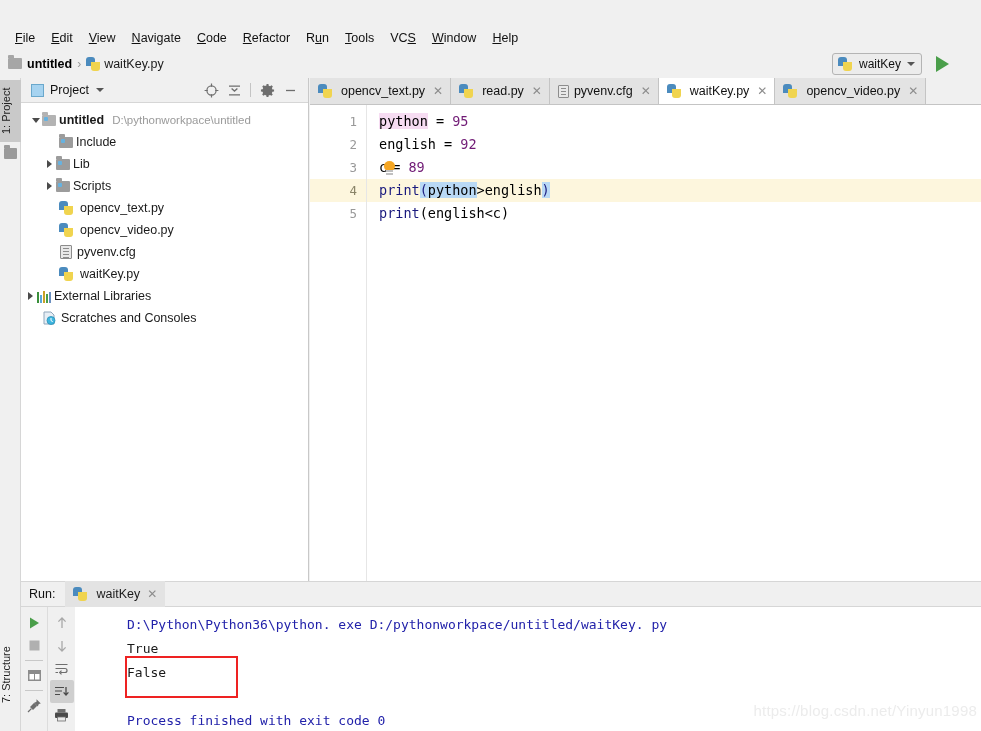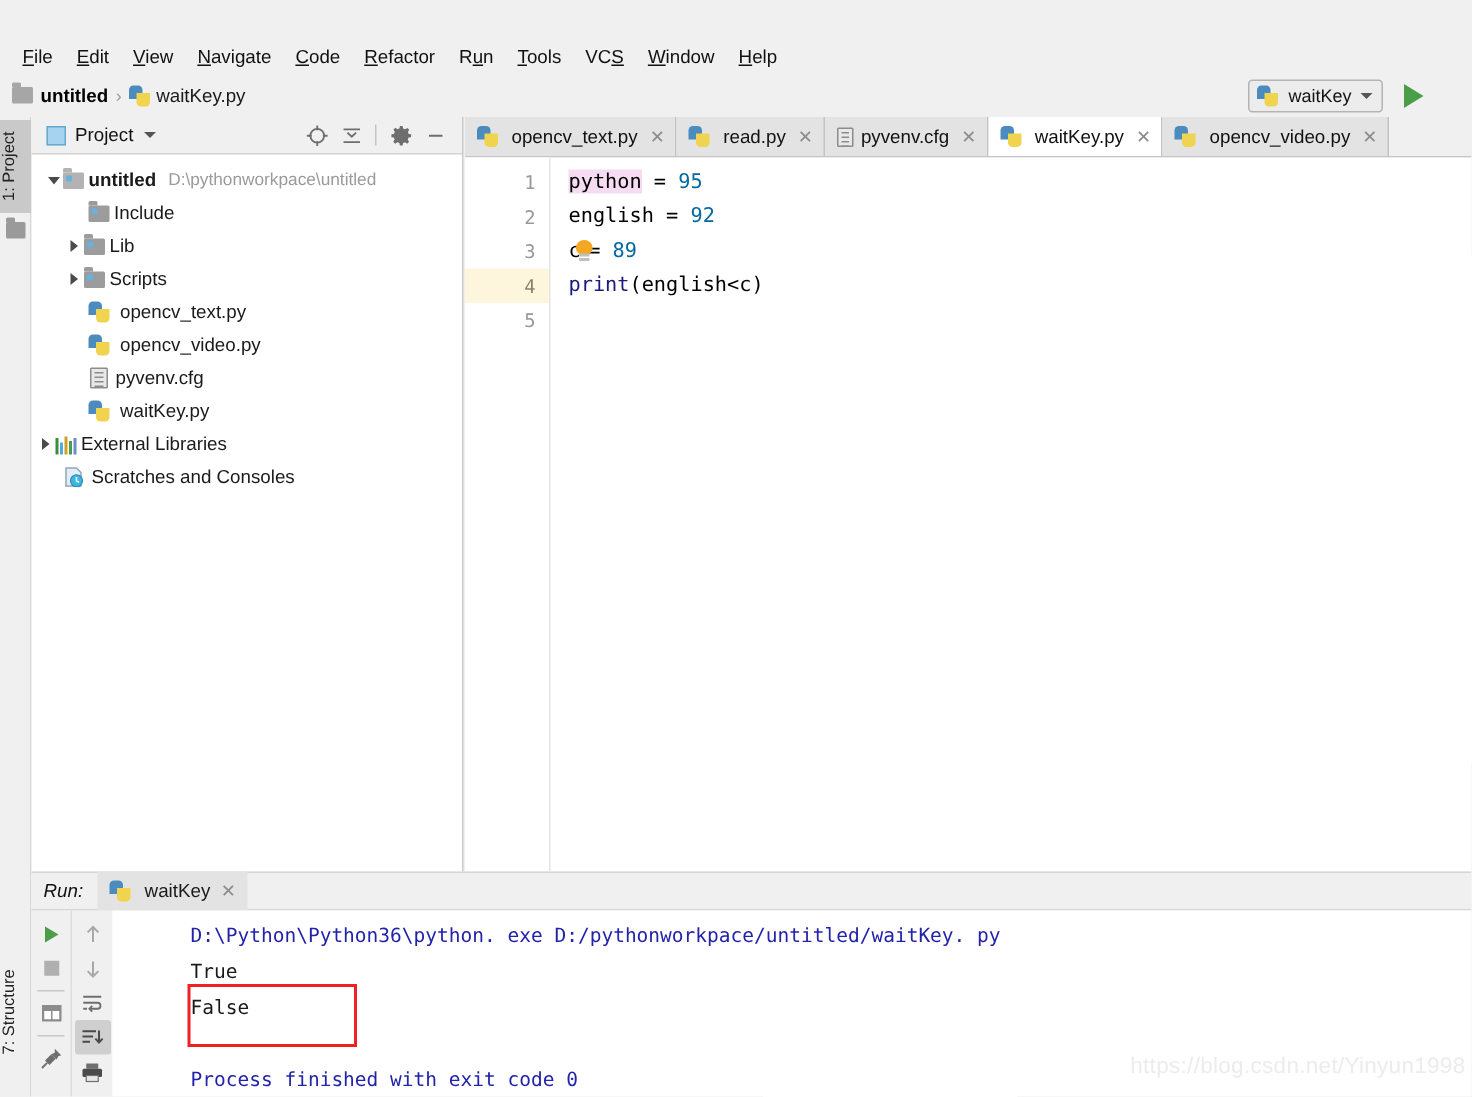--- a/index.html
+++ b/index.html
@@ -182,21 +182,21 @@
   .gline { height: 23px; line-height: 23px; padding-right: 9px; color: #999; font-family: "DejaVu Sans Mono", monospace; font-size: 12.5px; }
   .gline.cur { background: #fdf6dd; color: #8a8468; }
   .codelines { flex: 1; padding-top: 5px; position: relative; }
   .cline {
     height: 23px; line-height: 23px; padding-left: 12px;
     font-family: "DejaVu Sans Mono", monospace; font-size: 13.5px; color: #1a1a7e;
     white-space: pre;
   }
   .cline.cur { background: #fdf6dd; }
   .tok-id { color: #000000; }
-  .tok-num { color: #0369a1; }
+  .tok-num { color: #701a75; }
   .tok-op { color: #000000; }
   .tok-fn { color: #1a1a7e; }
   .hl-pink { background: #f6dcf2; }
   .hl-blue { background: #b9d9f5; }
   .bulb {
     display: inline-block; width: 13px; height: 14px; position: relative;
     vertical-align: -3px; margin: 0 -4px 0 -4px;
   }
   .bulb .b {
     position: absolute; left: 1px; top: 0; width: 11px; height: 10px;
@@ -206,21 +206,21 @@
     position: absolute; left: 3px; bottom: 0px; width: 7px; height: 2px; background: #c0c0c0;
     box-shadow: 0 -3px 0 #c0c0c0;
   }
 
   
   .runwin { position: absolute; left: 21px; top: 581px; width: 960px; height: 150px; background: #fff; }
   .run-tabbar {
     height: 26px; background: #f0f0f0; display: flex; align-items: center;
     border-bottom: 1px solid #d6d6d6; border-top: 1px solid #d6d6d6;
   }
-  .run-label { font-size: 12.5px; color: #111; padding: 0 10px 0 8px; font-style: italic; }
+  .run-label { font-size: 12.5px; color: #111; padding: 0 10px 0 8px; }
   .run-tab {
     display: flex; align-items: center; gap: 5px; height: 26px; padding: 0 8px;
     background: #e3e3e3; font-size: 12.5px; cursor: default;
   }
   .run-tab .x { color: #8c8c8c; font-size: 12px; margin-left: 2px; }
   .run-body { display: flex; height: 124px; }
   .run-side { width: 26px; background: #f0f0f0; padding-top: 4px; display: flex; flex-direction: column; align-items: center; gap: 0; }
   .run-side2 { width: 28px; background: #f0f0f0; border-left: 1px solid #dcdcdc; padding-top: 4px; display: flex; flex-direction: column; align-items: center; }
   .sbtn { width: 24px; height: 23px; display: flex; align-items: center; justify-content: center; cursor: default; }
   .sbtn.sel { background: #cfcfcf; border-radius: 2px; }
@@ -429,20 +429,21 @@
         <div class="gline">1</div>
         <div class="gline">2</div>
         <div class="gline">3</div>
         <div class="gline cur">4</div>
         <div class="gline">5</div>
       </div>
       <div class="codelines">
         <div class="cline"><span class="tok-id hl-pink">python</span><span class="tok-op"> = </span><span class="tok-num">95</span></div>
         <div class="cline"><span class="tok-id">english</span><span class="tok-op"> = </span><span class="tok-num">92</span></div>
         <div class="cline"><span class="tok-id">c</span><span class="bulb"><span class="b"></span><span class="s"></span></span><span class="tok-op">= </span><span class="tok-num">89</span></div>
+        <div class="cline cur"><span class="tok-fn">print</span><span class="hl-blue">(</span><span class="tok-id hl-blue">python</span><span class="tok-op">&gt;</span><span class="tok-id">english</span><span class="hl-blue">)</span></div>
         <div class="cline"><span class="tok-fn">print</span><span class="tok-op">(</span><span class="tok-id">english</span><span class="tok-op">&lt;</span><span class="tok-id">c</span><span class="tok-op">)</span></div>
       </div>
     </div>
   </div>
 
   <div class="runwin">
     <div class="run-tabbar">
       <div class="run-label">Run:</div>
       <div class="run-tab">
         <span class="py-ico"></span>

